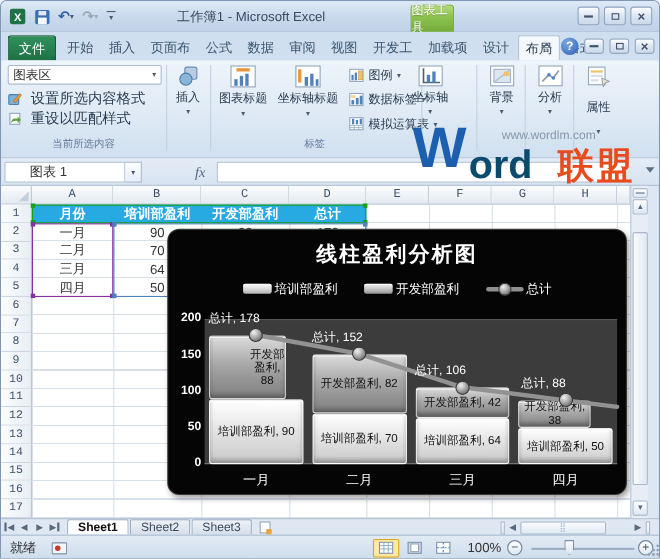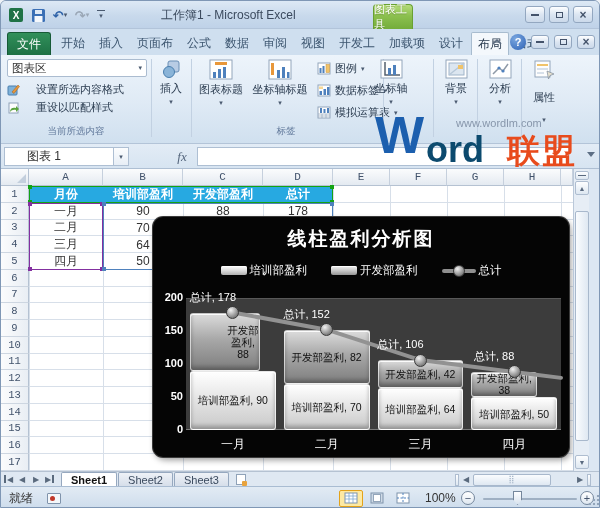--- a/index.html
+++ b/index.html
@@ -40,21 +40,21 @@
 
   
   #ribbon{position:absolute;left:0;top:54px;width:600px;height:89px;
     background:linear-gradient(#edf4fb,#dfeaf5 55%,#d0e0ef);border-bottom:1px solid #b3c4d8;}
   .gsep{position:absolute;top:4px;bottom:6px;width:1px;background:#c2d1e2;}
   .grouplabel{position:absolute;top:70px;font-size:9.5px;color:#60789a;text-align:center;}
   #sel-dropdown{position:absolute;left:6px;top:4px;width:140px;height:18px;background:#fff;
     border:1px solid #abbcd0;border-radius:2px;font-size:11.5px;color:#333;
     display:flex;align-items:center;padding:0 4px;}
   #sel-dropdown .dd{margin-left:auto;font-size:7px;color:#4a5a70;}
-  .small-cmd{position:absolute;left:6px;height:17px;display:flex;align-items:center;gap:16px;font-size:11px;color:#2b3c50;}
+  .small-cmd{position:absolute;left:6px;height:17px;display:flex;align-items:center;gap:8px;font-size:13px;color:#2b3c50;}
   .bigbtn{position:absolute;top:4px;display:flex;flex-direction:column;align-items:center;gap:2px;
     font-size:11px;color:#2b3c50;text-align:center;}
   .bigbtn .dd{font-size:7px;color:#4a5a70;}
   .smallbtn{position:absolute;display:flex;align-items:center;gap:4px;font-size:11px;color:#2b3c50;}
   .smallbtn .dd{font-size:7px;color:#4a5a70;}
 
   
   #watermark{position:absolute;left:374px;top:110px;z-index:60;pointer-events:none;display:flex;}
   .wm-w{font-size:52px;font-weight:bold;color:#1c5fae;line-height:48px;}
   .wm-col{display:flex;flex-direction:column;margin-left:2px;}
@@ -96,21 +96,21 @@
   .hcell{position:absolute;top:17px;height:16.8px;color:#fff;font-weight:bold;font-size:12px;
     display:flex;align-items:center;justify-content:center;}
   .selbox{position:absolute;pointer-events:none;}
   .selbox .hdl{position:absolute;width:4px;height:4px;}
   .hdl.tl{left:-2px;top:-2px;} .hdl.tr{right:-2px;top:-2px;} .hdl.bl{left:-2px;bottom:-2px;} .hdl.br{right:-2px;bottom:-2px;}
   #box-green{border:1px solid #14a214;} #box-green .hdl{background:#14a214;}
   #box-purple{border:1px solid #8330a0;} #box-purple .hdl{background:#8330a0;}
   #box-blue{border:1px solid #4f81bd;} #box-blue .hdl{background:#4f81bd;}
 
   
-  #chart{position:absolute;left:152px;top:48px;width:416px;height:240px;background:#050505;
+  #chart{position:absolute;left:152px;top:40px;width:416px;height:240px;background:#050505;
     border-radius:10px;z-index:20;box-shadow:0 0 0 1px #3a3a3a,2px 3px 6px rgba(0,0,0,.4);}
   .c-title{position:absolute;left:0;top:9px;width:100%;text-align:center;color:#fff;
     font-size:19px;font-weight:bold;letter-spacing:2px;}
   .c-legend{position:absolute;left:0;top:46px;width:100%;display:flex;justify-content:center;gap:24px;align-items:center;}
   .leg-item{display:flex;align-items:center;gap:3px;color:#fff;font-size:11.5px;}
   .sw-bar{width:26px;height:9px;border-radius:2px;background:linear-gradient(#ffffff,#d9d9d9 55%,#b0b0b0);
     box-shadow:inset 0 1px 0 rgba(255,255,255,.9),0 1px 1px rgba(0,0,0,.5);}
   .sw-bar.dark{background:linear-gradient(#f2f2f2,#c4c4c4 55%,#949494);}
   .sw-line{position:relative;width:34px;height:4px;background:#8f8f8f;border-radius:2px;}
   .sw-dot{position:absolute;left:11px;top:-4px;width:12px;height:12px;border-radius:50%;

